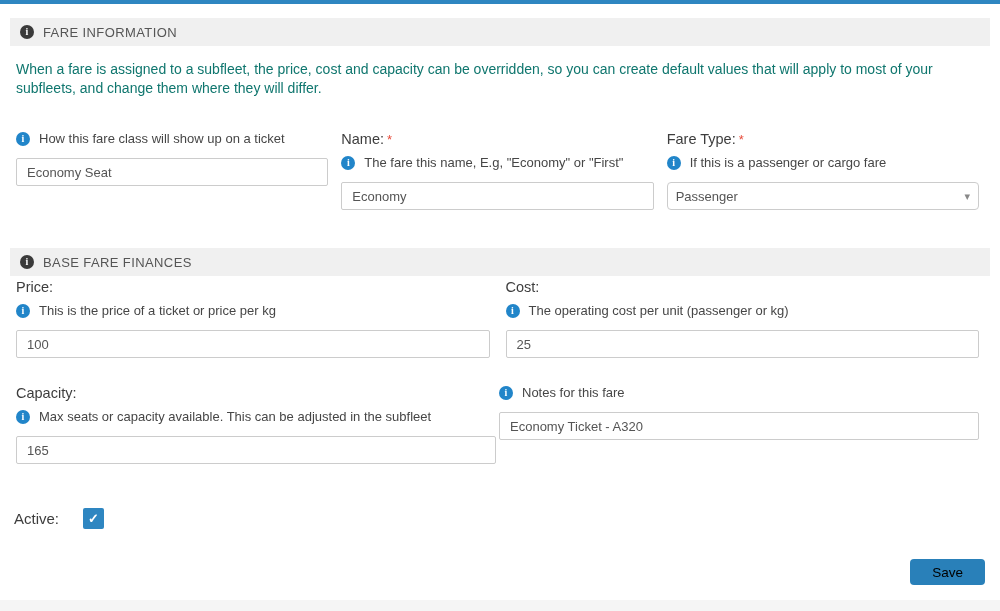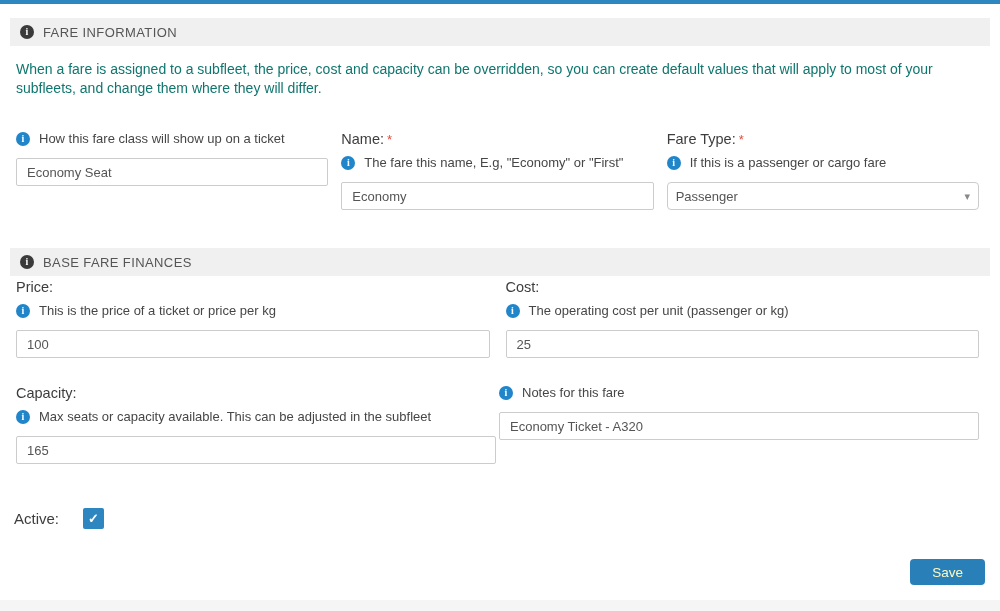--- a/index.html
+++ b/index.html
@@ -108,21 +108,21 @@
     font-size: 13px; font-weight: bold;
     cursor: pointer;
   }
   .actions-row {
     display: flex; justify-content: flex-end;
     padding-right: 15px;
     margin-top: 30px;
   }
   .save-button {
     background: #2980b9;
-    color: #fef9c3;
+    color: #000000;
     border: none;
     border-radius: 4px;
     height: 26px;
     min-width: 61px;
     padding: 0 22px;
     font-size: 13.5px;
     font-family: "Liberation Sans", sans-serif;
     cursor: pointer;
   }
   .footer-strip {

